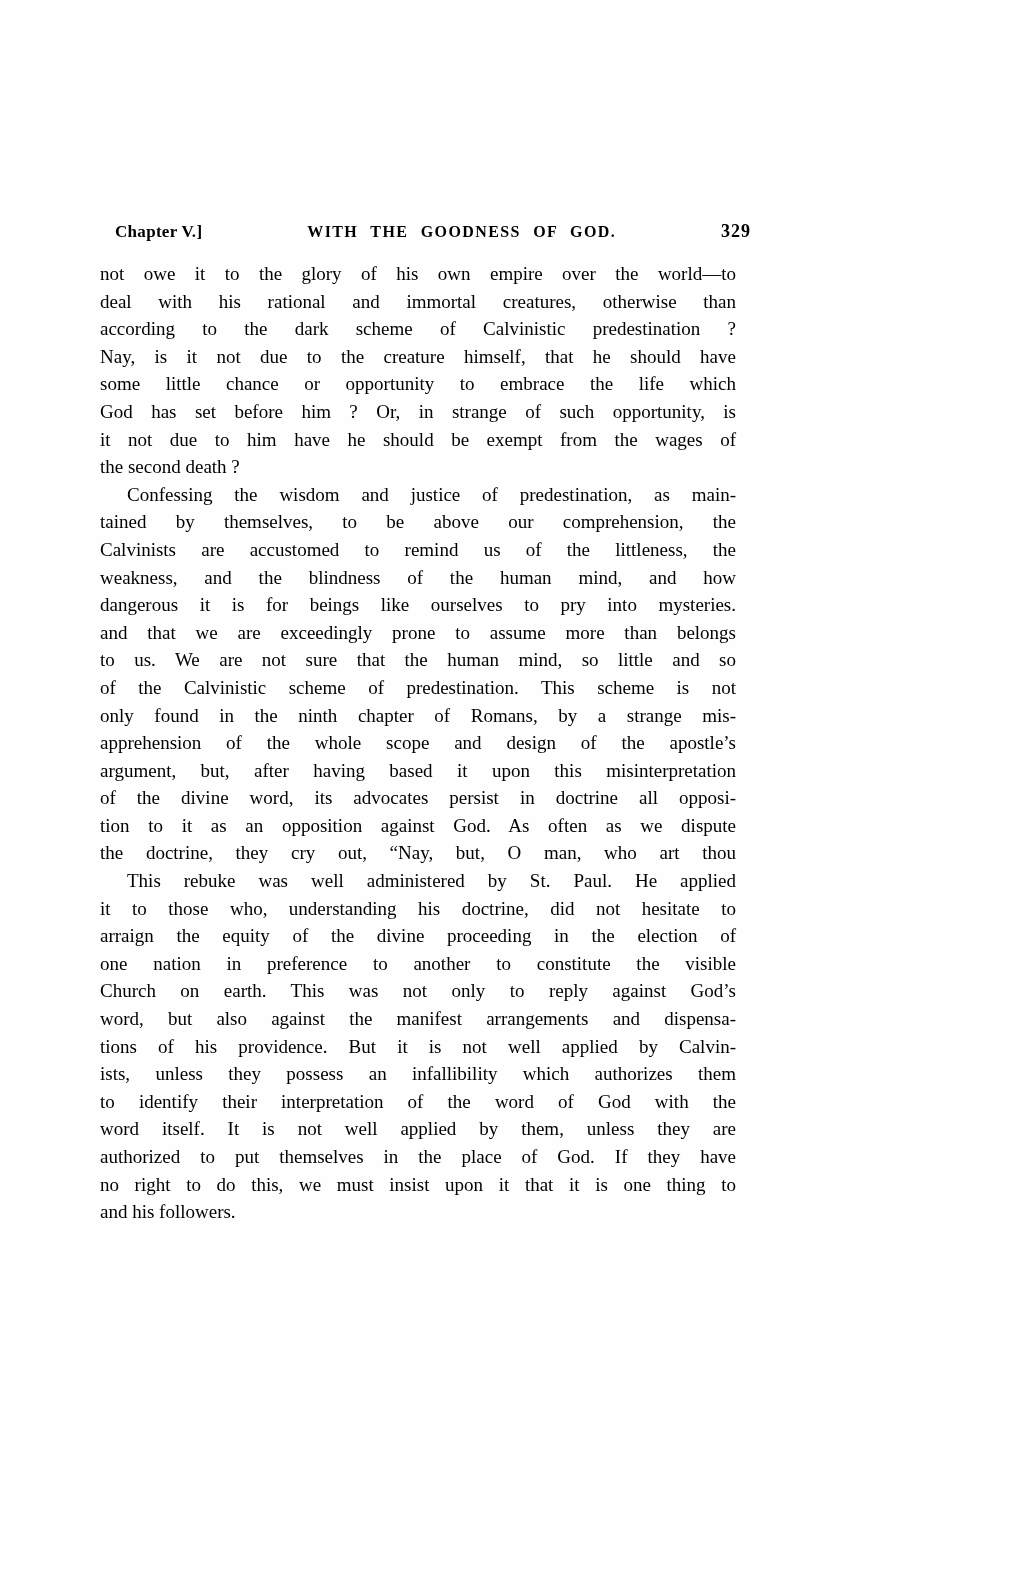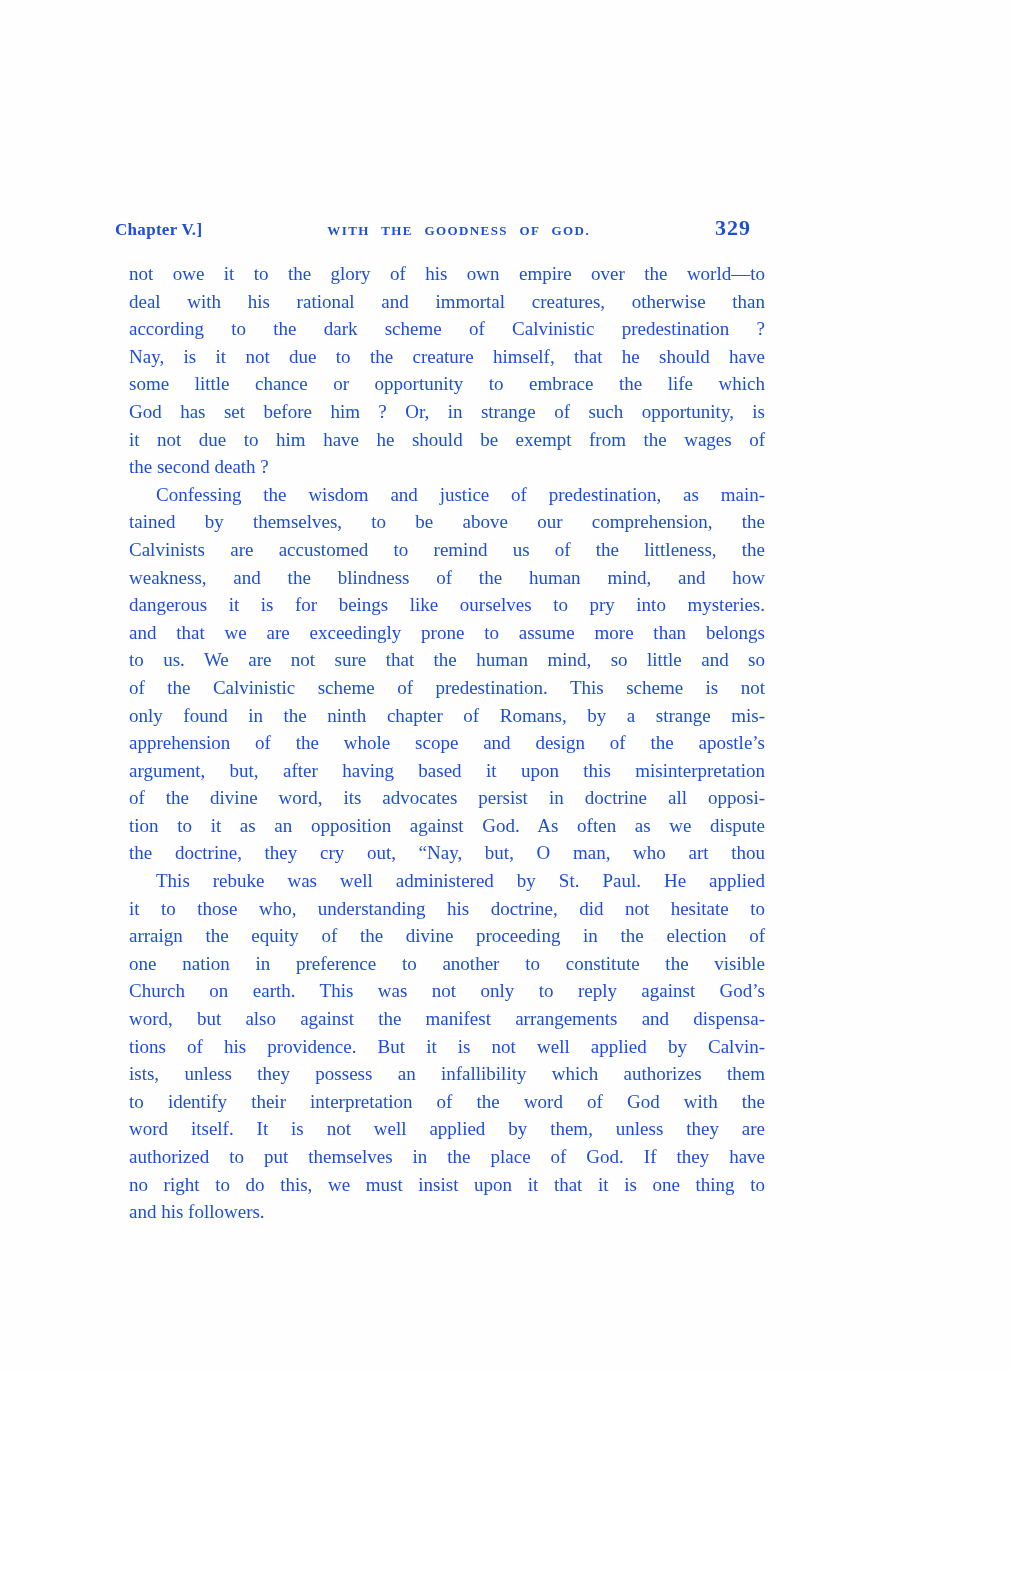--- a/index.html
+++ b/index.html
@@ -6,52 +6,53 @@
     margin: 0;
     padding: 0;
     background: #ffffff;
   }
   .page {
     position: relative;
     width: 1011px;
     height: 1372px;
     background: #fefefe;
     font-family: "Liberation Serif", serif;
-    color: #1d4ed8;
+    color: #000000;
     overflow: hidden;
   }
   .running-header {
     position: absolute;
     top: 215px;
     left: 115px;
     width: 636px;
     display: flex;
     justify-content: space-between;
     align-items: baseline;
   }
   .header-left {
     font-size: 17px;
     font-weight: bold;
     letter-spacing: 0.3px;
   }
   .header-center {
-    font-size: 13px;
+    font-size: 16px;
     font-weight: bold;
     letter-spacing: 1.4px;
     word-spacing: 7px;
   }
   .header-right {
-    font-size: 22px;
+    font-size: 18px;
     font-weight: bold;
     letter-spacing: 1px;
+    margin-top: 6px;
   }
   .body-text {
     position: absolute;
     top: 260px;
-    left: 129px;
+    left: 100px;
     width: 636px;
     font-size: 19px;
     line-height: 27.6px;
   }
   .line {
     text-align: justify;
     text-align-last: justify;
     white-space: normal;
     hyphens: none;
   }

